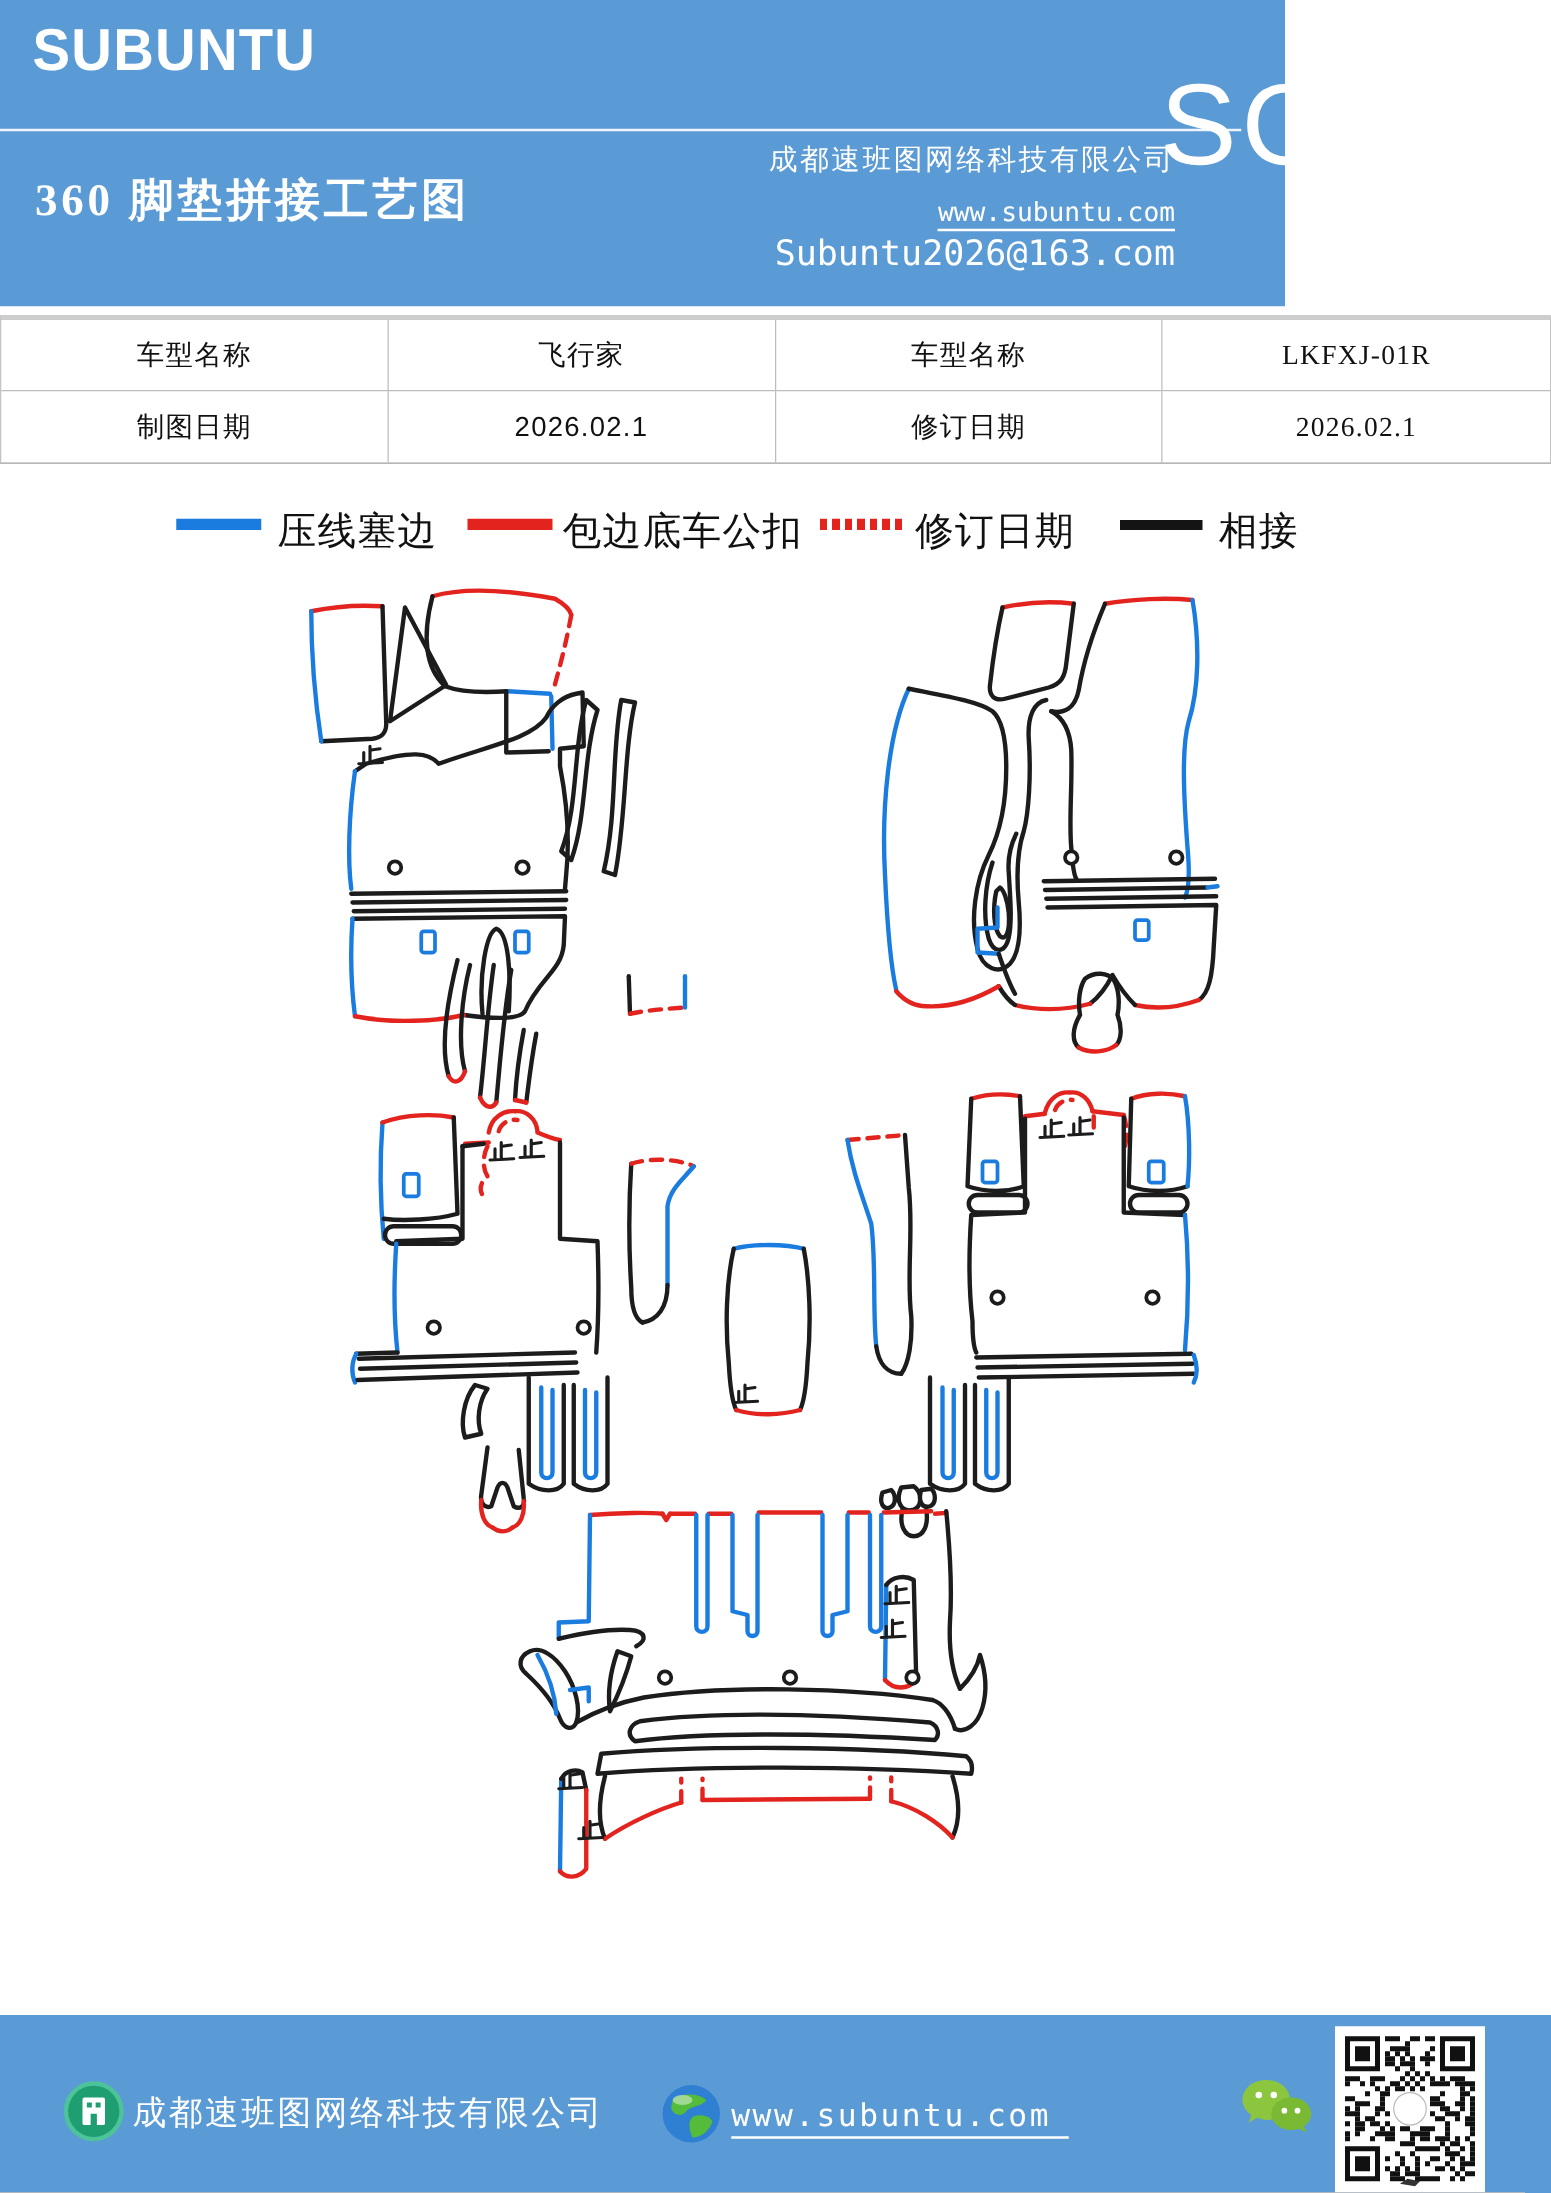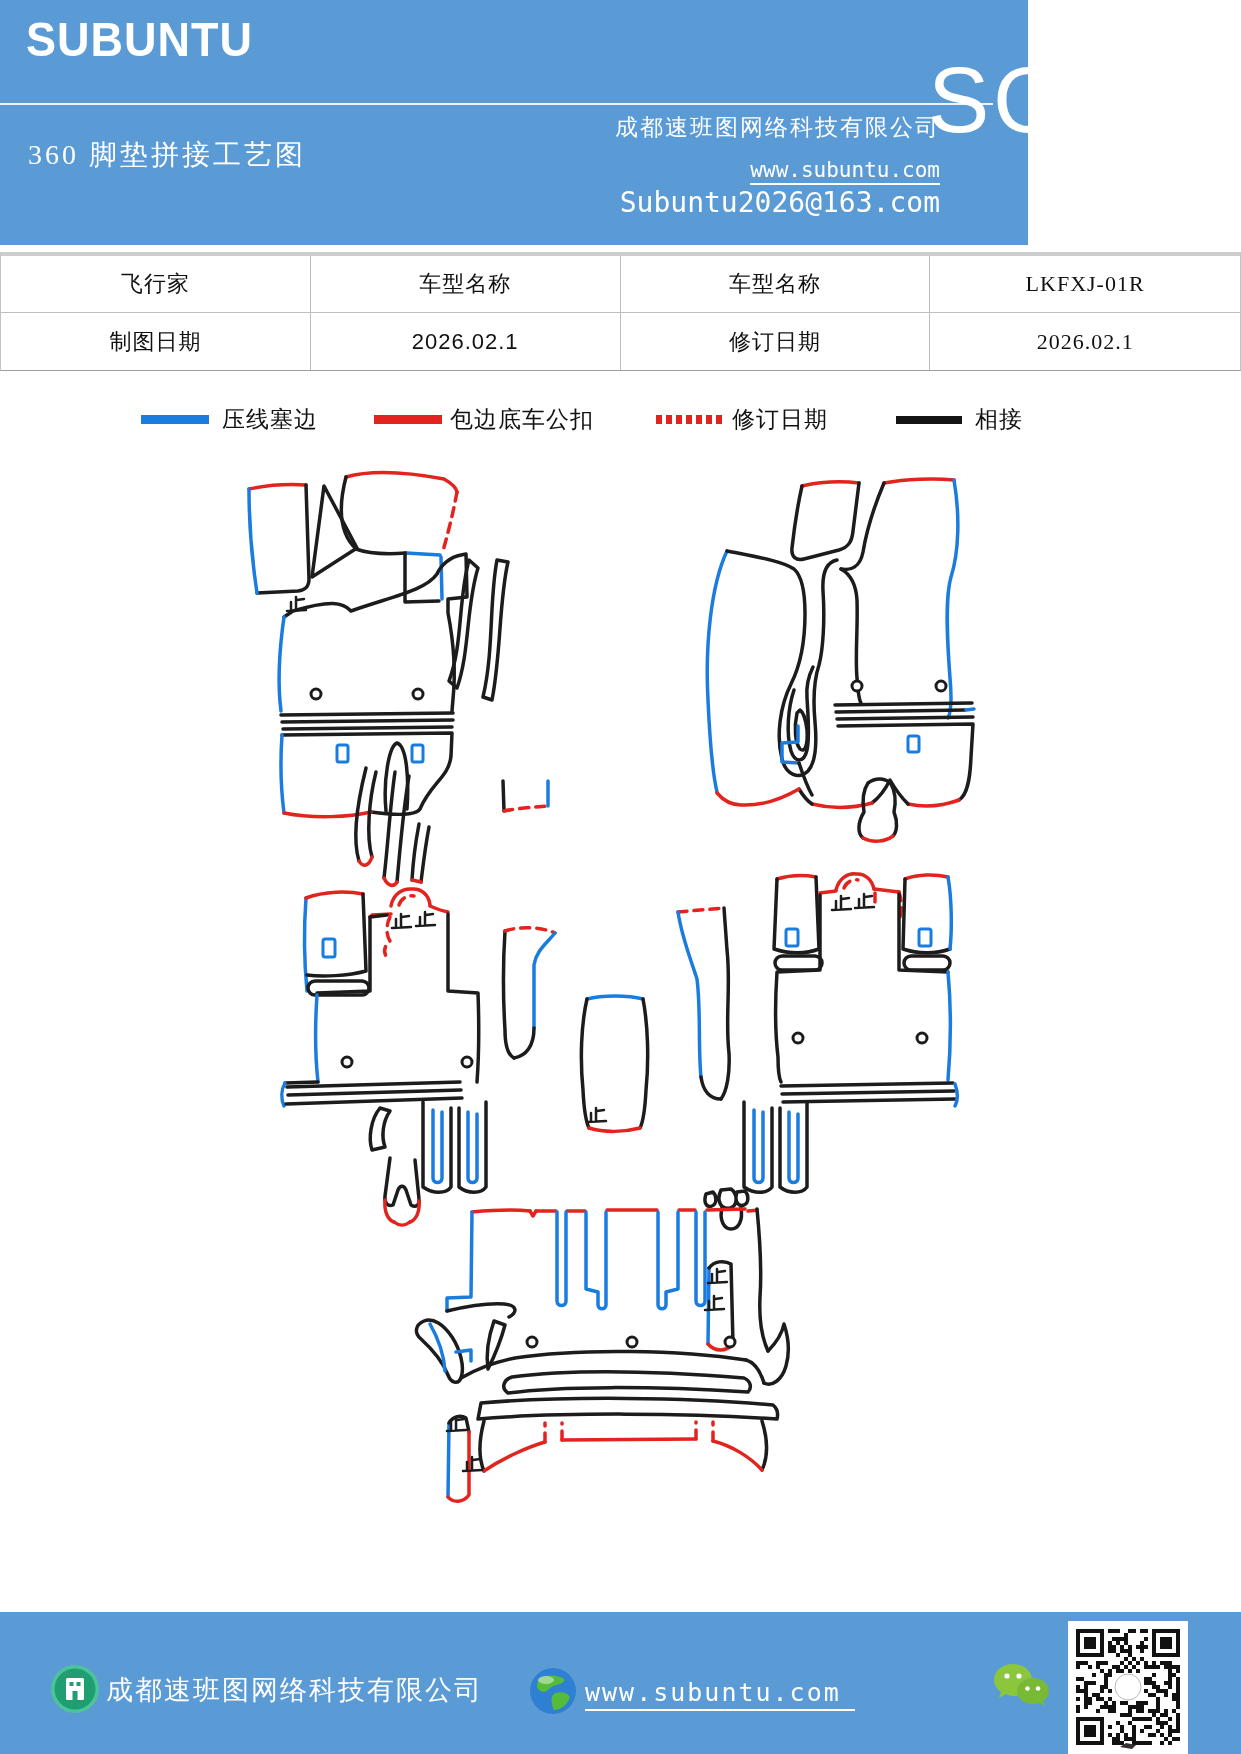--- a/index.html
+++ b/index.html
@@ -3,22 +3,22 @@
 <meta charset="utf-8">
 <style>
   html,body{margin:0;padding:0;background:#888;}
   .page{position:relative;width:1241px;height:1754px;background:#ffffff;overflow:hidden;
         font-family:"Liberation Sans",sans-serif;margin:0 auto;}
   
   .header{position:absolute;left:0;top:0;width:1028px;height:245px;background:#5b9bd5;}
   .logo{position:absolute;left:26px;top:14px;font-size:45px;font-weight:800;color:#fff;
         letter-spacing:1px;font-family:"Liberation Sans",sans-serif;transform:scaleY(1.05);}
   .header-rule{position:absolute;left:0;top:103px;width:993px;height:2px;background:#eef4fa;}
-  .doc-title{position:absolute;left:28px;top:136px;font-size:28px;color:#fff;letter-spacing:3px;
-        font-family:"Liberation Serif",serif;font-weight:400;}
+  .doc-title{position:absolute;left:28px;top:136px;font-size:36px;color:#fff;letter-spacing:3px;
+        font-family:"Liberation Serif",serif;font-weight:700;}
   .header-company{position:absolute;left:500px;top:112px;width:440px;text-align:right;font-size:23px;
         color:#fff;letter-spacing:2px;font-family:"Liberation Serif",serif;}
   .header-website{position:absolute;left:500px;top:158px;width:440px;text-align:right;font-size:21px;
         color:#fff;font-family:"DejaVu Sans Mono",monospace;}
   .header-website span{border-bottom:2px solid #fff;padding-bottom:1px;}
   .header-email{position:absolute;left:500px;top:186px;width:440px;text-align:right;font-size:28px;
         color:#fff;font-family:"DejaVu Sans Mono",monospace;}
   .sop{position:absolute;left:928px;top:48px;font-size:92px;font-weight:400;color:#fff;
         letter-spacing:4px;font-family:"Liberation Sans",sans-serif;}
   
@@ -26,21 +26,21 @@
         border-top:4px solid #cdcdcd;border-bottom:1px solid #9f9f9f;
         border-left:1px solid #c3c3c3;border-right:1px solid #c3c3c3;
         display:grid;grid-template-columns:repeat(4,1fr);grid-template-rows:1fr 1fr;}
   .cell{display:flex;align-items:center;justify-content:center;font-size:22px;color:#111;
         border-right:1px solid #bdbdbd;border-bottom:1px solid #bdbdbd;letter-spacing:1px;}
   .cell.cjk{font-family:"Liberation Serif",serif;}
   .cell.last{border-right:none;font-family:Liberation Serif, serif;}
   .cell.bottom{border-bottom:none;}
   
   .legend{position:absolute;left:0;top:400px;width:1241px;height:40px;}
-  .legend .label{position:absolute;top:4px;font-size:23px;color:#111;letter-spacing:1px;
+  .legend .label{position:absolute;top:4px;font-size:31px;color:#111;letter-spacing:1px;
         font-family:"Liberation Serif",serif;}
   .sw{position:absolute;top:15px;height:9px;}
   .sw-blue{left:141px;width:68px;background:#1b7ce0;}
   .sw-red{left:374px;width:68px;background:#e3231e;}
   .sw-dash{left:656px;width:68px;background:repeating-linear-gradient(90deg,#e3231e 0 6px,transparent 6px 10px);}
   .sw-black{left:896px;width:66px;background:#141414;top:16px;height:8px;}
   
   .drawing{position:absolute;left:0;top:0;width:1241px;height:1754px;pointer-events:none;}
   .drawing path,.drawing rect.kr{fill:none;stroke-linecap:round;stroke-linejoin:round;stroke-width:3.5px;}
   .k{stroke:#1c1c1c;}
@@ -69,22 +69,22 @@
     <div class="logo">SUBUNTU</div>
     <div class="header-rule"></div>
     <div class="doc-title">360 脚垫拼接工艺图</div>
     <div class="header-company">成都速班图网络科技有限公司</div>
     <div class="header-website"><span>www.subuntu.com</span></div>
     <div class="header-email">Subuntu2026@163.com</div>
     <div class="sop">SOP</div>
   </div>
 
   <div class="info-table">
+    <div class="cell cjk">车型名称</div>
     <div class="cell cjk">飞行家</div>
-    <div class="cell cjk">车型名称</div>
     <div class="cell cjk">车型名称</div>
     <div class="cell last">LKFXJ-01R</div>
     <div class="cell cjk bottom">制图日期</div>
     <div class="cell bottom">2026.02.1</div>
     <div class="cell cjk bottom">修订日期</div>
     <div class="cell last bottom">2026.02.1</div>
   </div>
 
   <div class="legend">
     <div class="sw sw-blue"></div>

